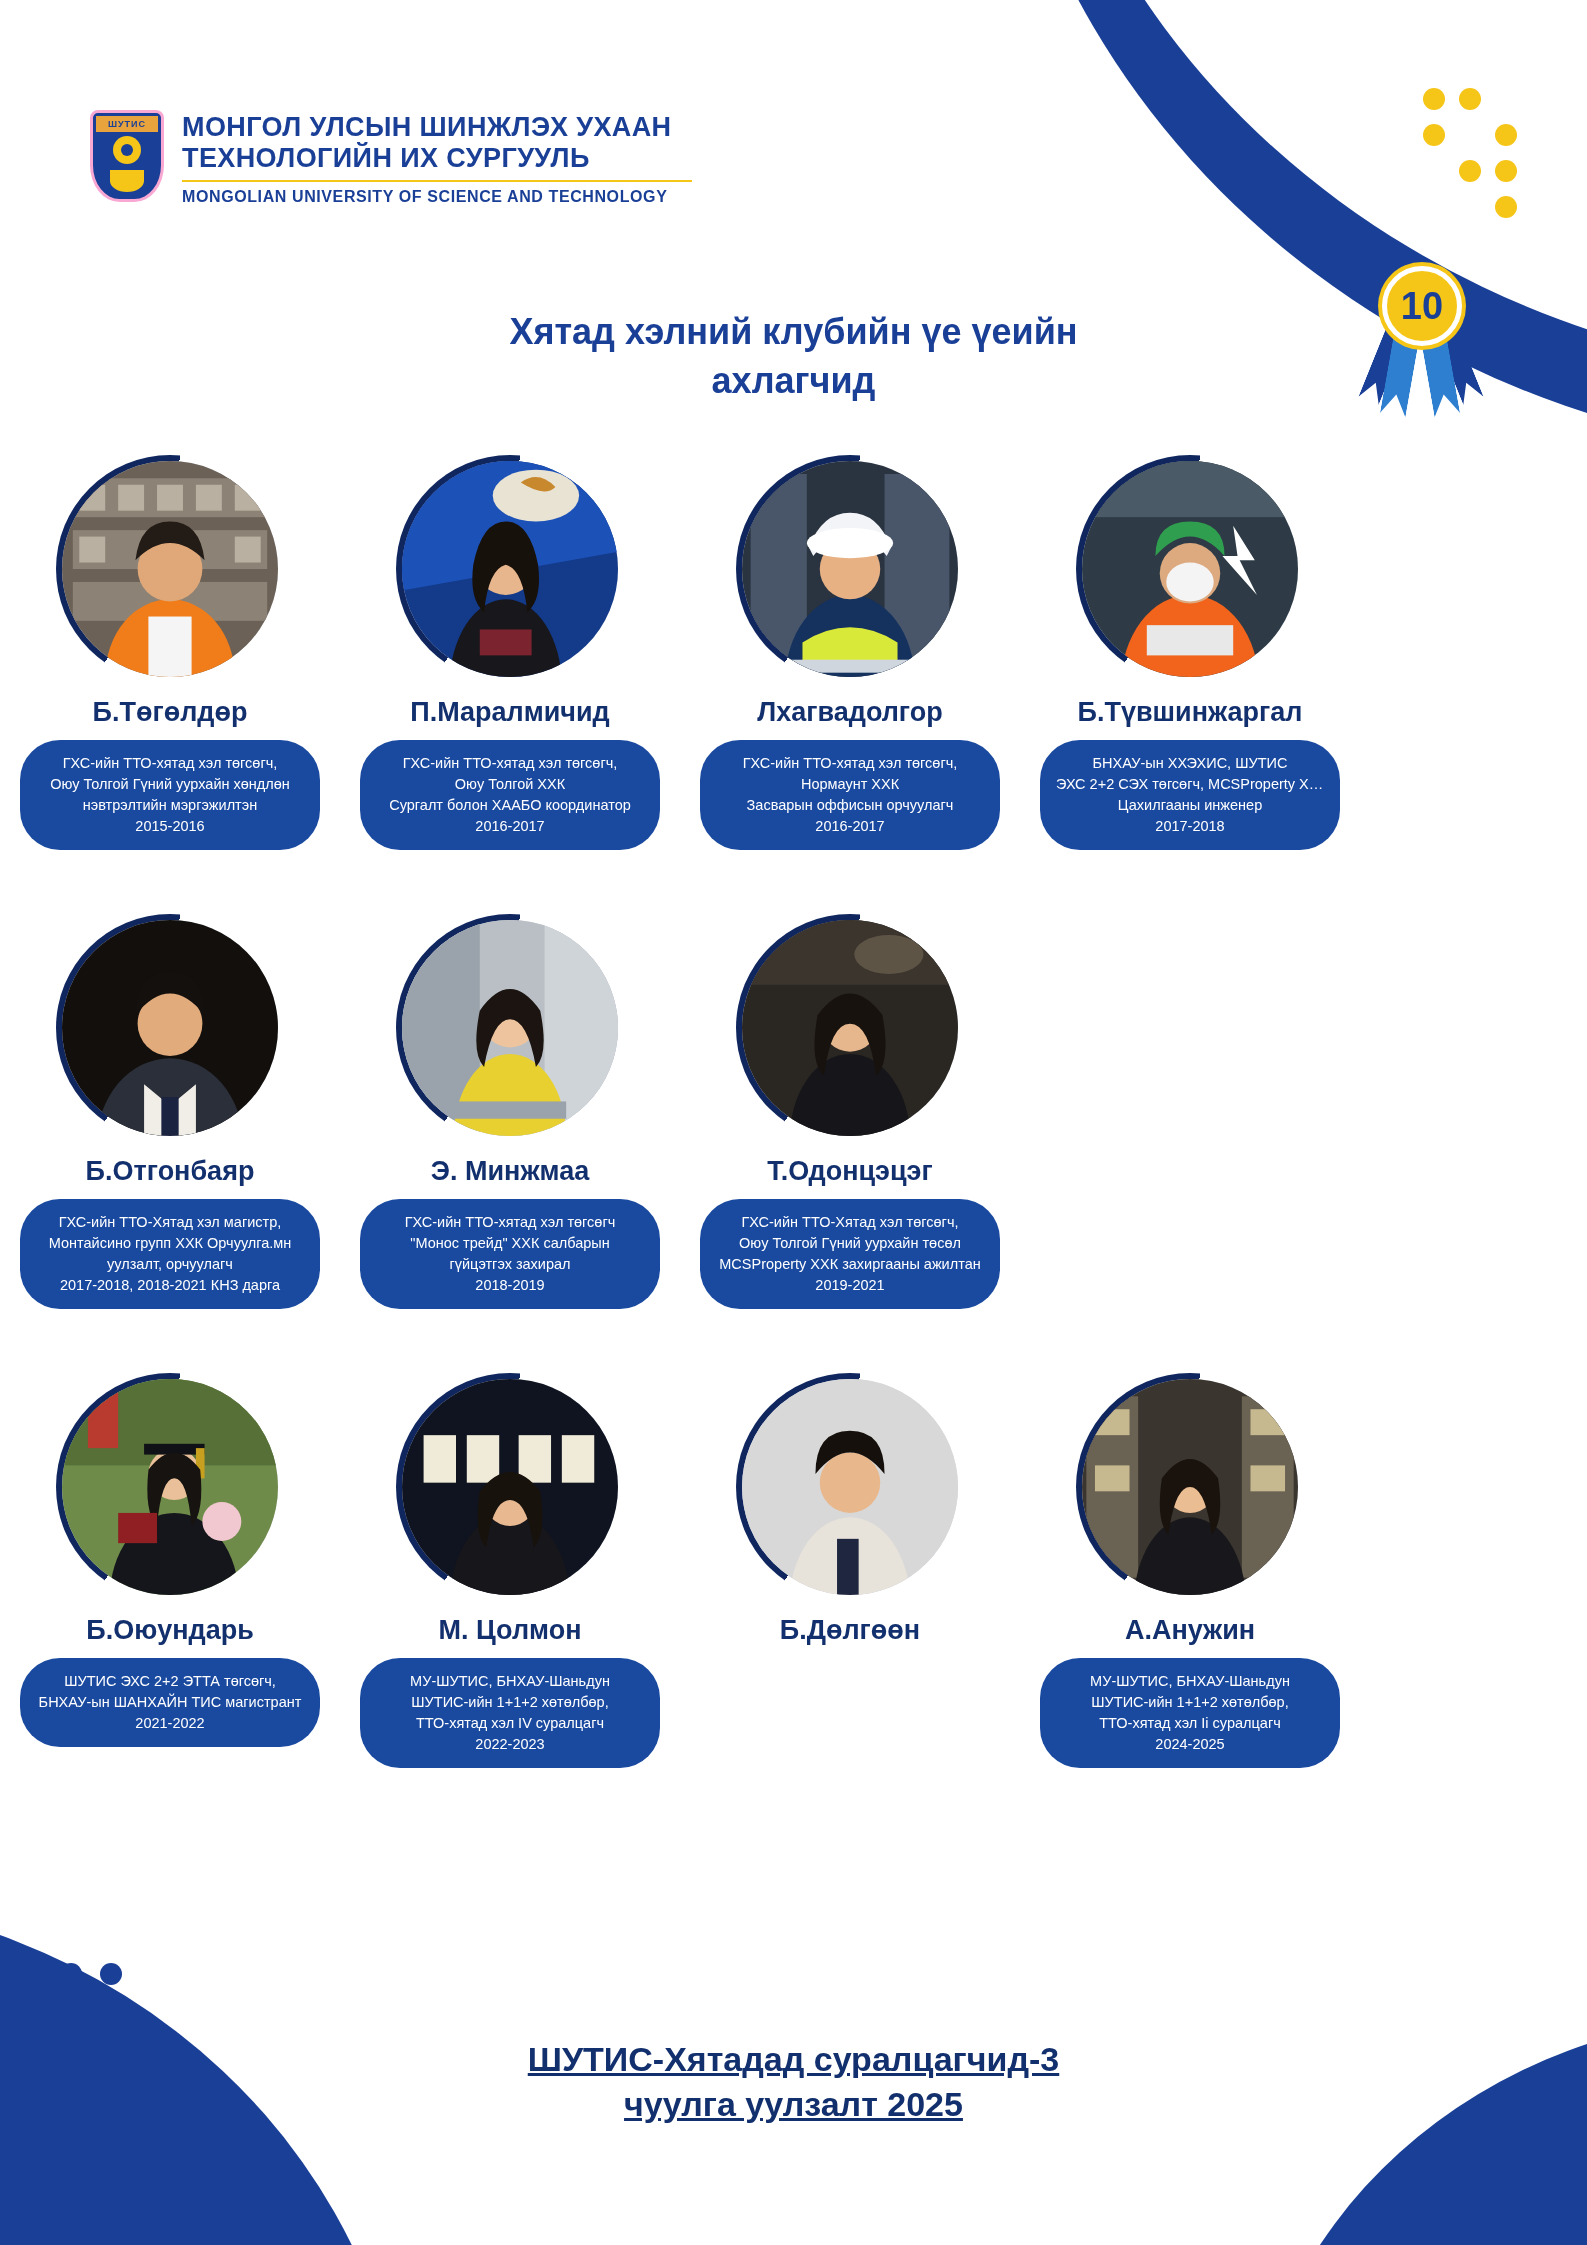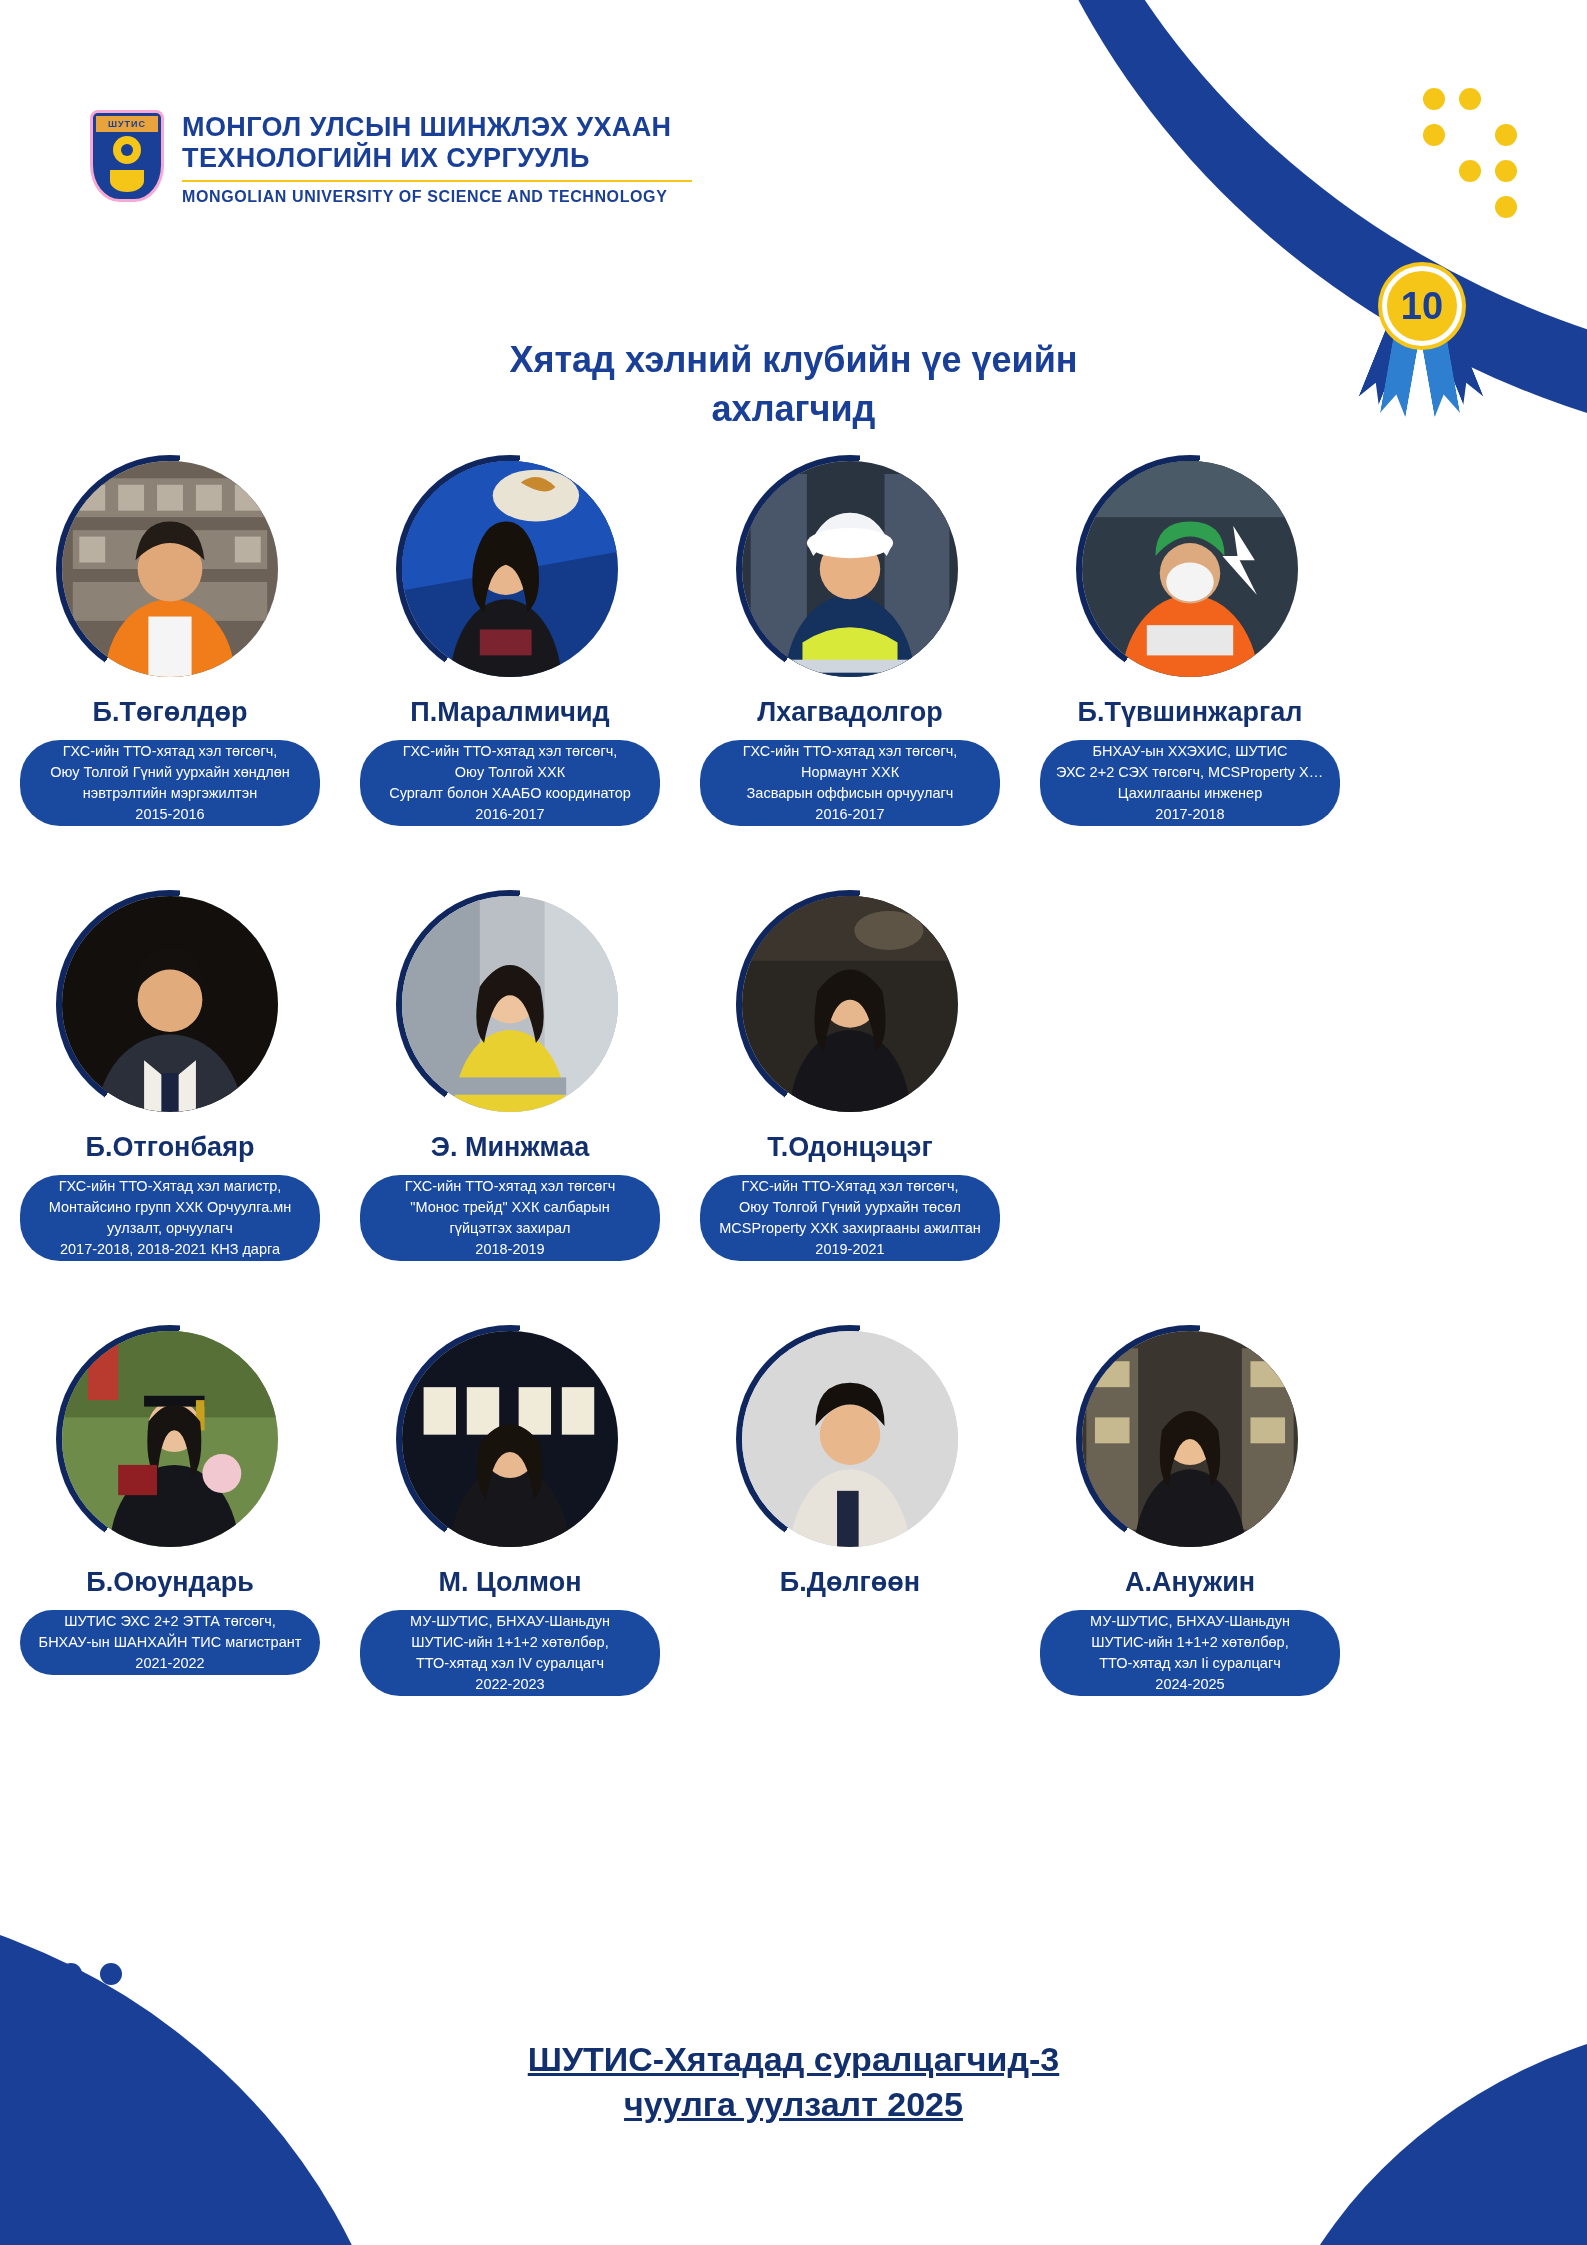--- a/index.html
+++ b/index.html
@@ -132,21 +132,21 @@
     width: 80px; height: 80px; border-radius: 50%;
     background: #f5c518; border: 5px solid #ffffff;
     box-shadow: 0 0 0 4px #f5c518;
     display: flex; align-items: center; justify-content: center;
     color: #1a3f97; font-weight: bold; font-size: 38px;
   }
 
   
   .title {
     position: absolute;
-    top: 336px; left: 0; right: 0;
+    top: 308px; left: 0; right: 0;
     text-align: center;
     color: #1a3f97;
     font-weight: bold;
     font-size: 36px;
     line-height: 1.35;
   }
   .title span { display: block; }
 
   
   .rows { position: absolute; top: 455px; left: 0; width: 100%; }
@@ -179,21 +179,21 @@
     color: #13306e;
     font-size: 27px;
     font-weight: bold;
     text-align: center;
   }
   .pill {
     margin-top: 12px;
     background: #1a4aa0;
     color: #ffffff;
     border-radius: 40px;
-    padding: 1px 16px;
+    padding: 13px 16px;
     width: 300px;
     text-align: center;
     font-size: 14.5px;
     line-height: 1.45;
   }
   .pill div { white-space: nowrap; overflow: hidden; text-overflow: ellipsis; }
 
   .row-2 { margin-top: 64px; }
   .row-3 { margin-top: 64px; }
 

